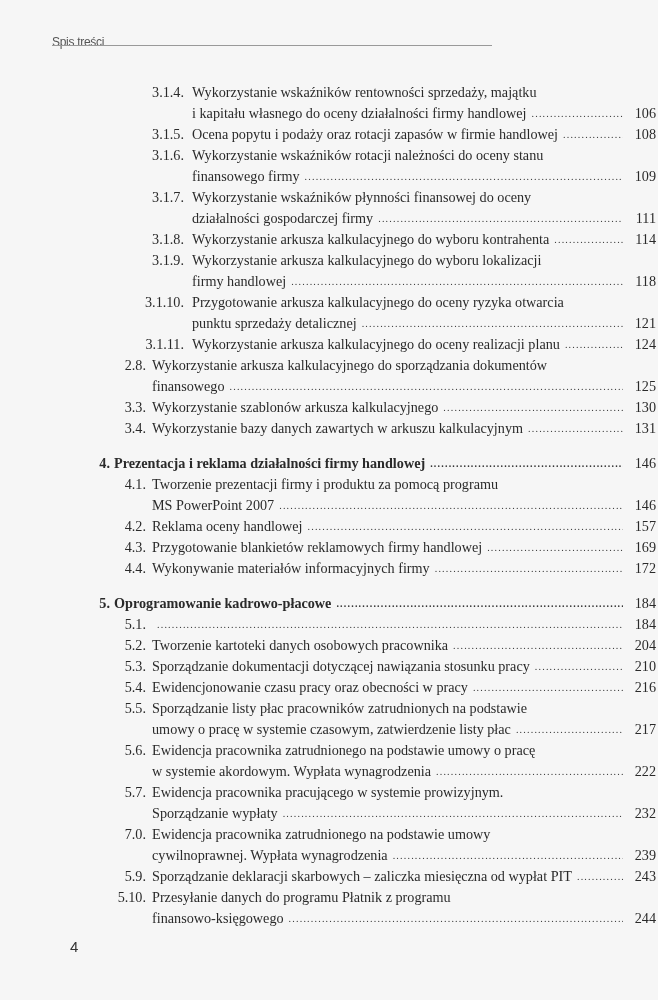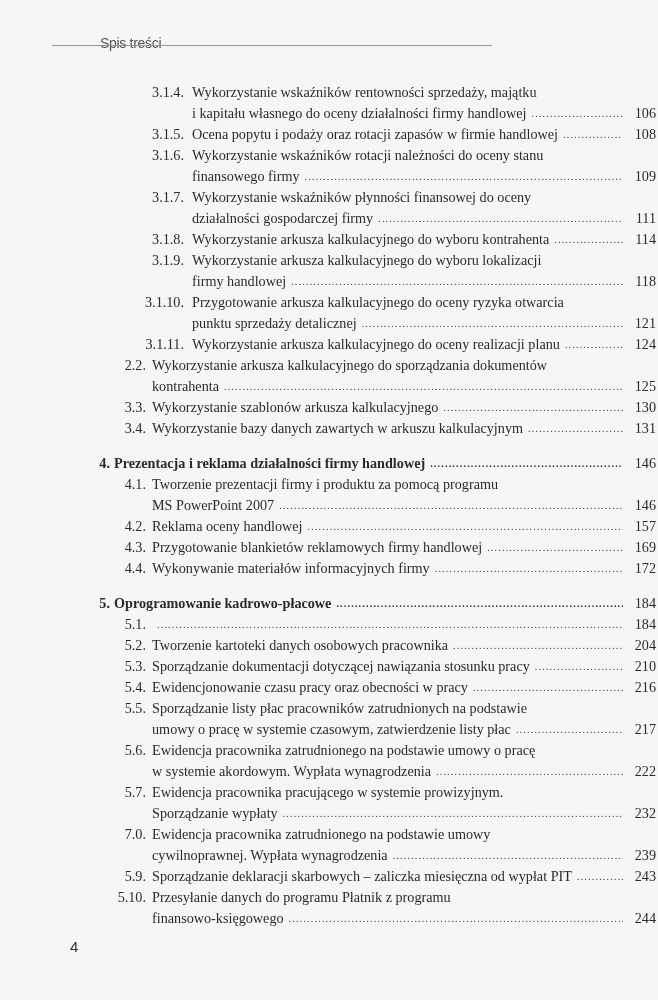--- a/index.html
+++ b/index.html
@@ -6,21 +6,21 @@
   body {
     width: 658px; height: 1000px; overflow: hidden;
     background: #f6f6f6;
     position: relative;
     font-family: "Liberation Serif", "DejaVu Serif", serif;
     color: #2a2a2a;
   }
   .running-head {
     position: absolute; left: 52px; top: 35px;
     font-family: "Liberation Sans", "DejaVu Sans", sans-serif;
-    font-size: 14px; color: #555; letter-spacing: -0.3px; margin-left: 48px;
+    font-size: 12px; color: #555; letter-spacing: -0.3px;
   }
   .head-rule {
     position: absolute; left: 52px; top: 45px; width: 440px; height: 1px;
     background: #999;
   }
   .toc {
     position: absolute; left: 0; top: 82px; width: 658px; margin-left: 32px;
   }
   .entry {
     position: relative; font-size: 14.2px; line-height: 21px;
@@ -158,26 +158,26 @@
         <span class="num">3.1.11.</span>
         <div class="leader-row">
           <span class="ltext">Wykorzystanie arkusza kalkulacyjnego do oceny realizacji planu</span>
           <span class="dots"></span>
           <span class="pg">124</span>
         </div>
       </div>
     </div>
     <div class="entry l2">
       <div class="line">
-        <span class="num">2.2.</span>
+        <span class="num">2.8.</span>
         <span class="txt">Wykorzystanie arkusza kalkulacyjnego do sporządzania dokumentów</span>
       </div>
       <div class="line">
         <div class="leader-row">
-          <span class="ltext">kontrahenta</span>
+          <span class="ltext">finansowego</span>
           <span class="dots"></span>
           <span class="pg">125</span>
         </div>
       </div>
     </div>
     <div class="entry l2">
       <div class="line">
         <span class="num">3.3.</span>
         <div class="leader-row">
           <span class="ltext">Wykorzystanie szablonów arkusza kalkulacyjnego</span>

